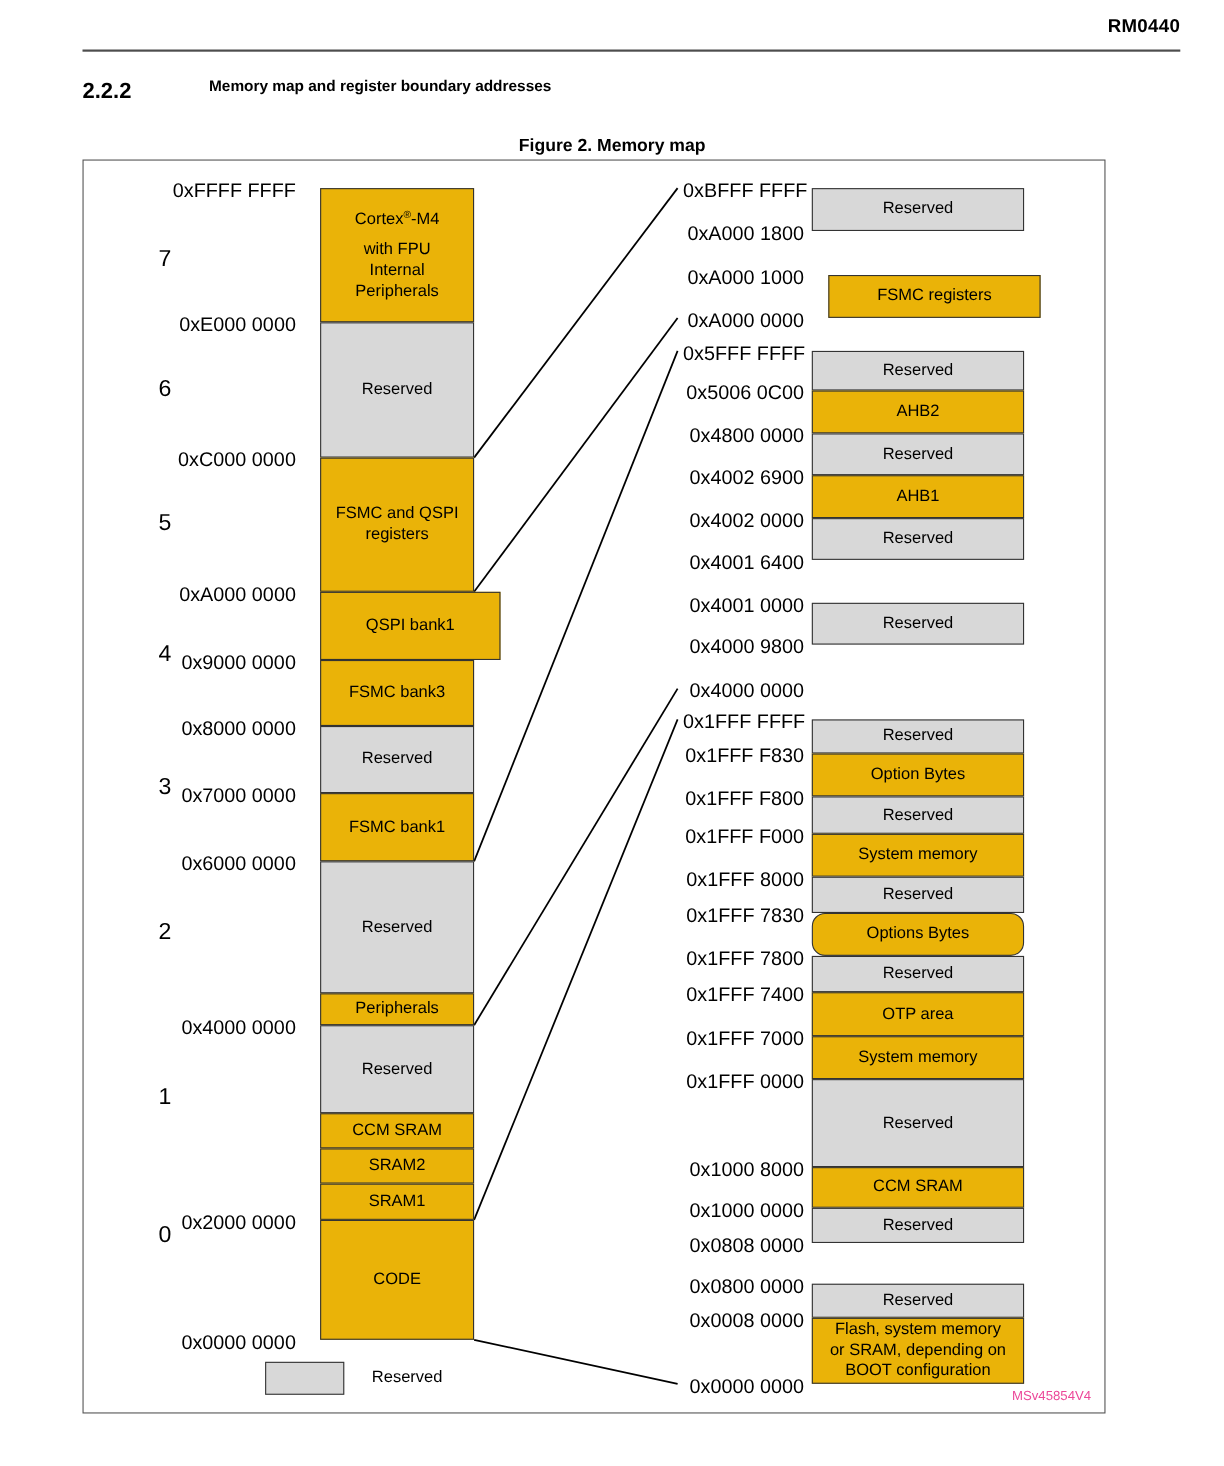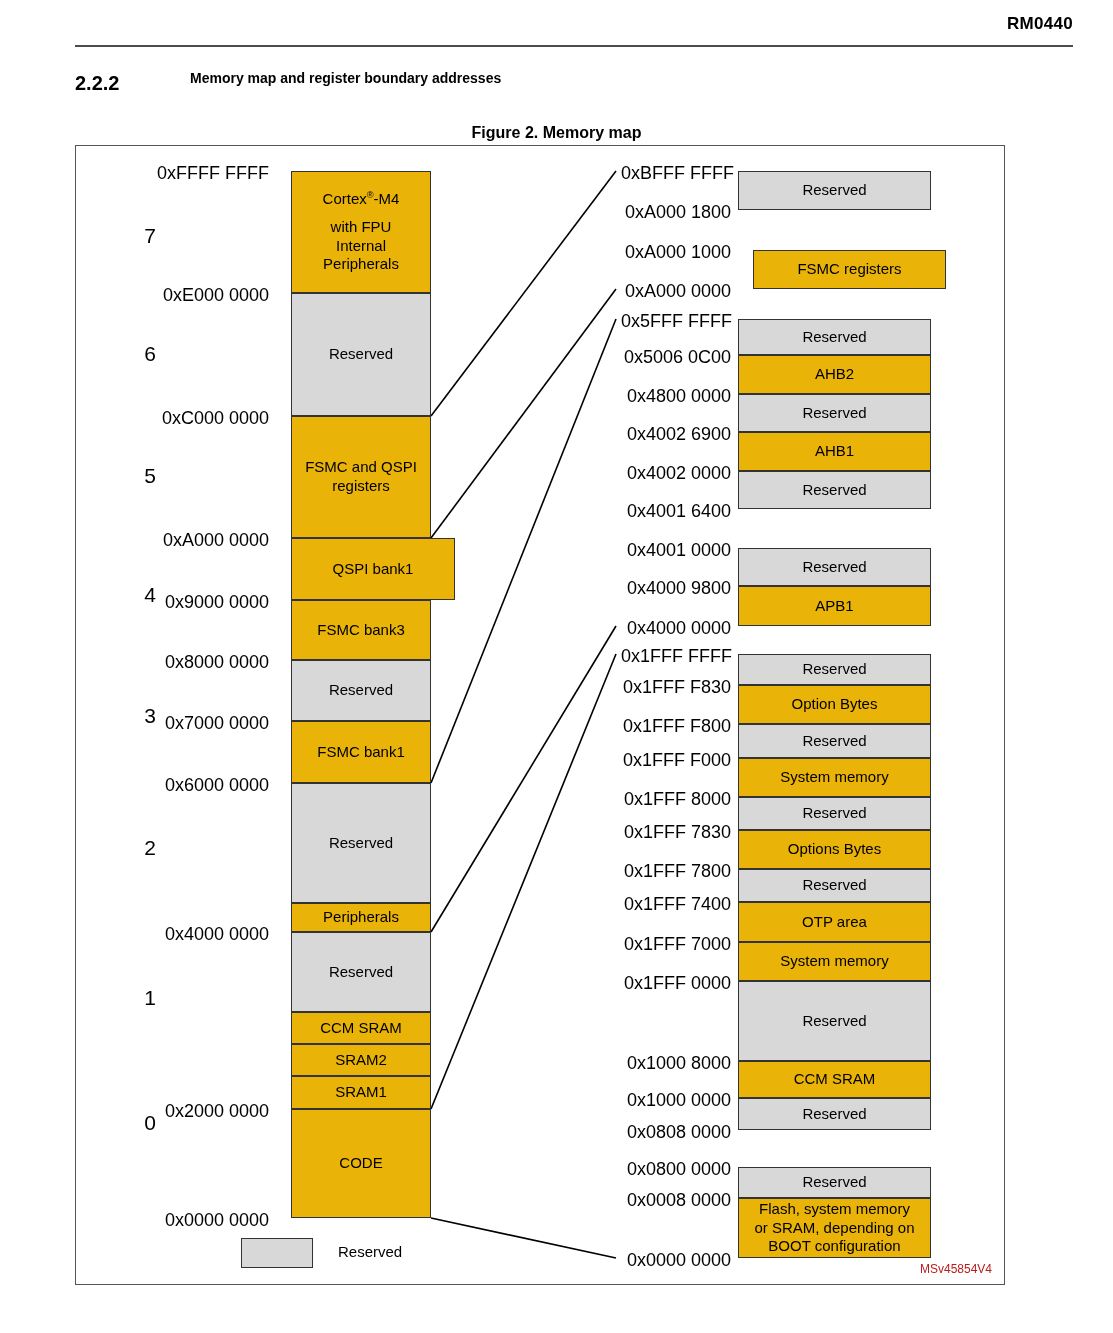--- a/index.html
+++ b/index.html
@@ -65,21 +65,21 @@
     width: 930px;
     height: 1140px;
     border: 1.5px solid #555555;
     background: #ffffff;
   }
   .watermark {
     position: absolute;
     right: 12px;
     bottom: 8px;
     font-size: 12px;
-    color: #b91c1c;
+    color: #ec4899;
   }
 
   
   .blk {
     position: absolute;
     border: 1.4px solid #333333;
     background: #eab308;
     display: flex;
     align-items: center;
     justify-content: center;
@@ -225,38 +225,37 @@
   <div class="addr" style="left:545px; top:56px; width:110px;">0xA000 1800</div>
   <div class="addr" style="left:545px; top:96px; width:110px;">0xA000 1000</div>
   <div class="addr" style="left:545px; top:135px; width:110px;">0xA000 0000</div>
 
   <div class="blk res" style="left:662px; top:173px; width:193px; height:36px;">Reserved</div>
   <div class="blk" style="left:662px; top:209px; width:193px; height:39px;">AHB2</div>
   <div class="blk res" style="left:662px; top:248px; width:193px; height:38px;">Reserved</div>
   <div class="blk" style="left:662px; top:286px; width:193px; height:39px;">AHB1</div>
   <div class="blk res" style="left:662px; top:325px; width:193px; height:38px;">Reserved</div>
   <div class="blk res" style="left:662px; top:402px; width:193px; height:38px;">Reserved</div>
-  <div class="blk" style="left:662px; top:440px; width:193px; height:40px;">APB1</div>
 
   <div class="addr" style="left:545px; top:165px; width:110px;">0x5FFF FFFF</div>
   <div class="addr" style="left:545px; top:201px; width:110px;">0x5006 0C00</div>
   <div class="addr" style="left:545px; top:240px; width:110px;">0x4800 0000</div>
   <div class="addr" style="left:545px; top:278px; width:110px;">0x4002 6900</div>
   <div class="addr" style="left:545px; top:317px; width:110px;">0x4002 0000</div>
   <div class="addr" style="left:545px; top:355px; width:110px;">0x4001 6400</div>
   <div class="addr" style="left:545px; top:394px; width:110px;">0x4001 0000</div>
   <div class="addr" style="left:545px; top:432px; width:110px;">0x4000 9800</div>
   <div class="addr" style="left:545px; top:472px; width:110px;">0x4000 0000</div>
 
   <div class="blk res" style="left:662px; top:508px; width:193px; height:31px;">Reserved</div>
   <div class="blk" style="left:662px; top:539px; width:193px; height:39px;">Option Bytes</div>
   <div class="blk res" style="left:662px; top:578px; width:193px; height:34px;">Reserved</div>
   <div class="blk" style="left:662px; top:612px; width:193px; height:39px;">System memory</div>
   <div class="blk res" style="left:662px; top:651px; width:193px; height:33px;">Reserved</div>
-  <div class="blk" style="left:662px; top:684px; width:193px; height:39px;">Options Bytes</div>
+  <div class="blk" style="left:662px; top:684px; width:193px; height:39px;border-radius:12px;">Options Bytes</div>
   <div class="blk res" style="left:662px; top:723px; width:193px; height:33px;">Reserved</div>
   <div class="blk" style="left:662px; top:756px; width:193px; height:40px;">OTP area</div>
   <div class="blk" style="left:662px; top:796px; width:193px; height:39px;">System memory</div>
   <div class="blk res" style="left:662px; top:835px; width:193px; height:80px;">Reserved</div>
   <div class="blk" style="left:662px; top:915px; width:193px; height:37px;">CCM SRAM</div>
   <div class="blk res" style="left:662px; top:952px; width:193px; height:32px;">Reserved</div>
   <div class="blk res" style="left:662px; top:1021px; width:193px; height:31px;">Reserved</div>
   <div class="blk" style="left:662px; top:1052px; width:193px; height:60px; flex-direction:column;">
     <span>Flash, system memory</span>
     <span>or SRAM, depending on</span>

